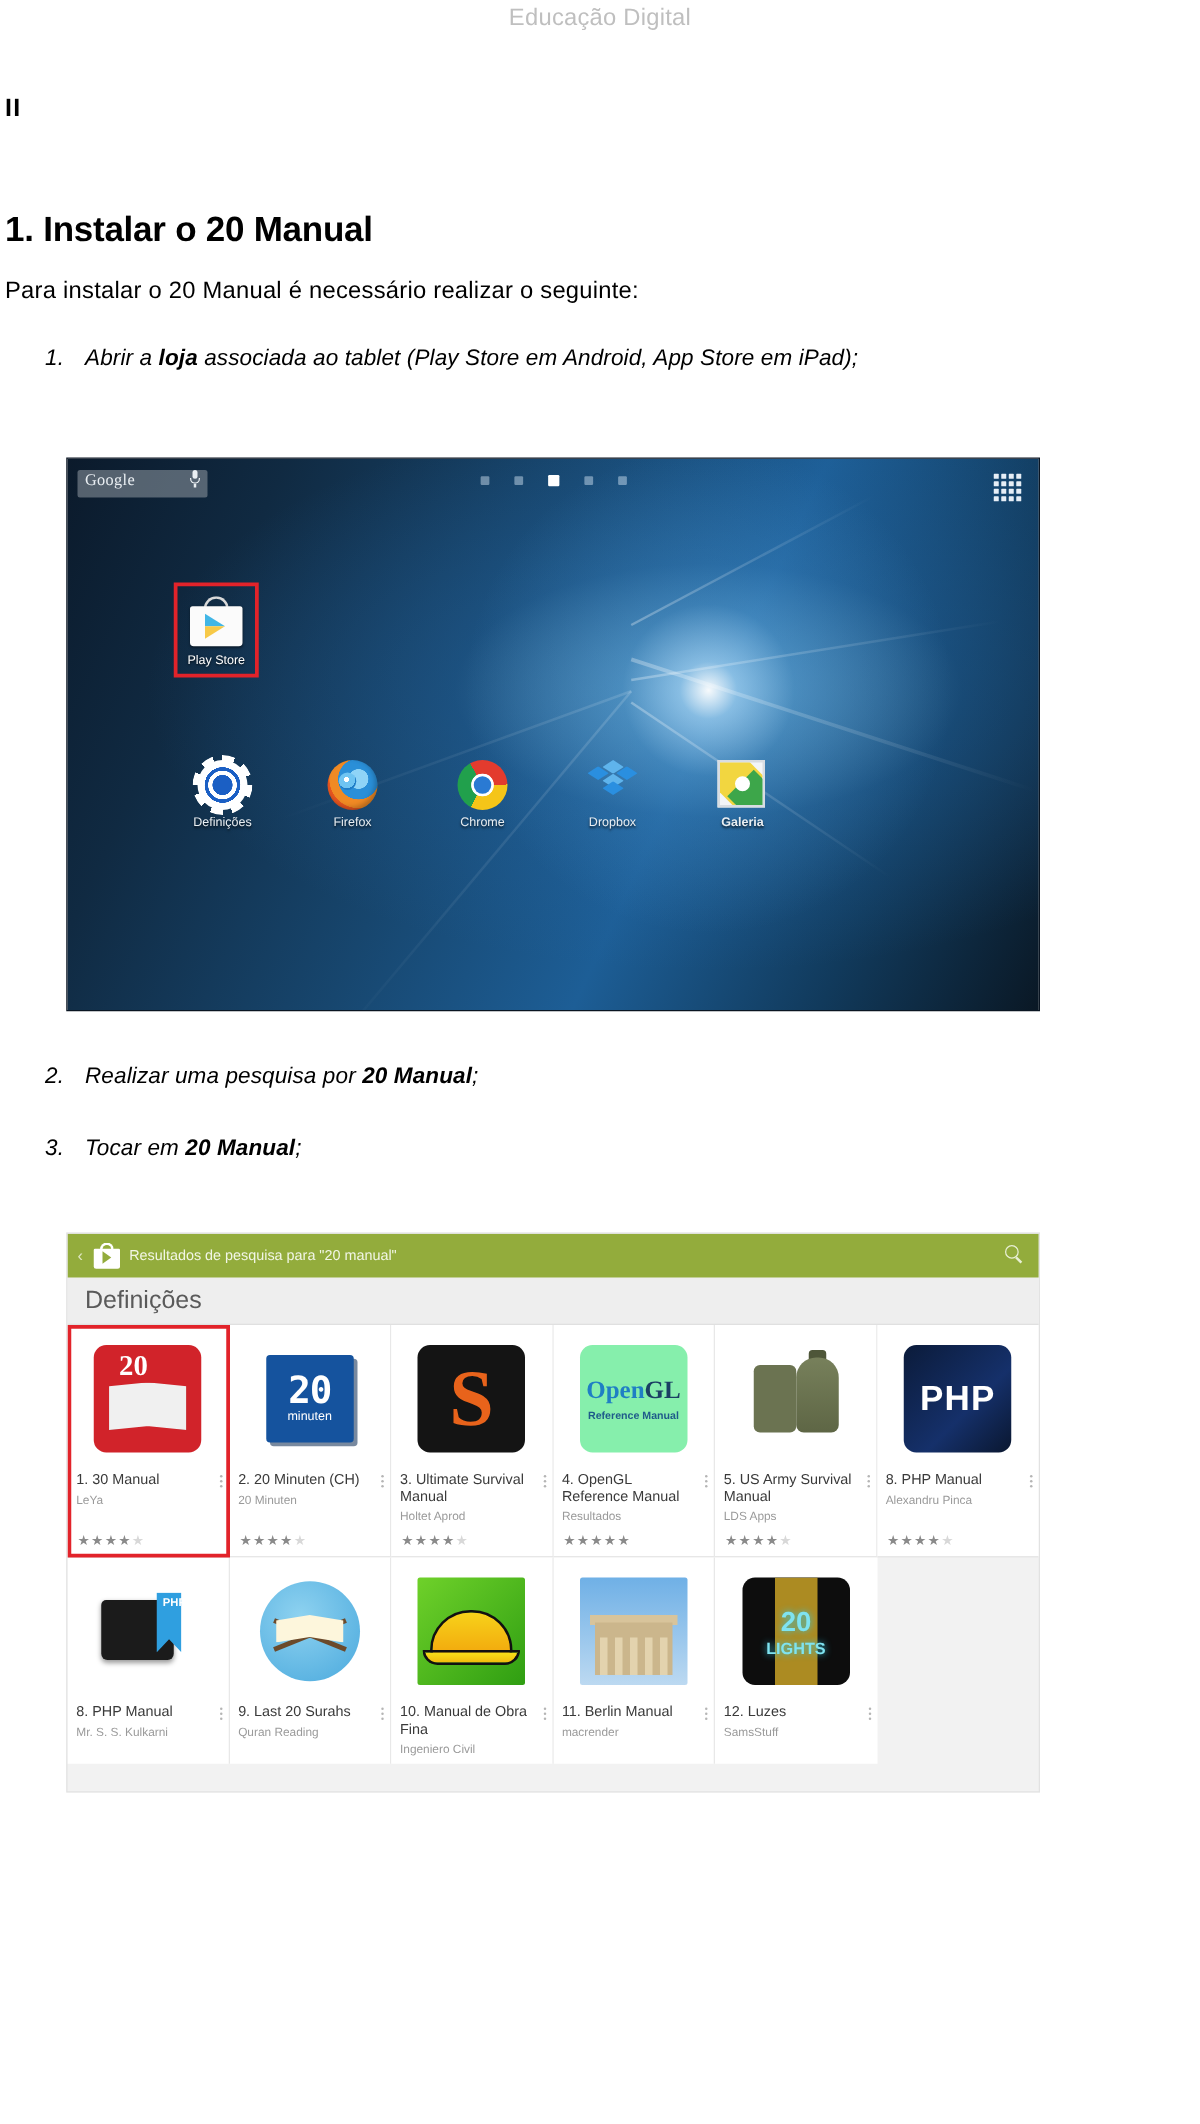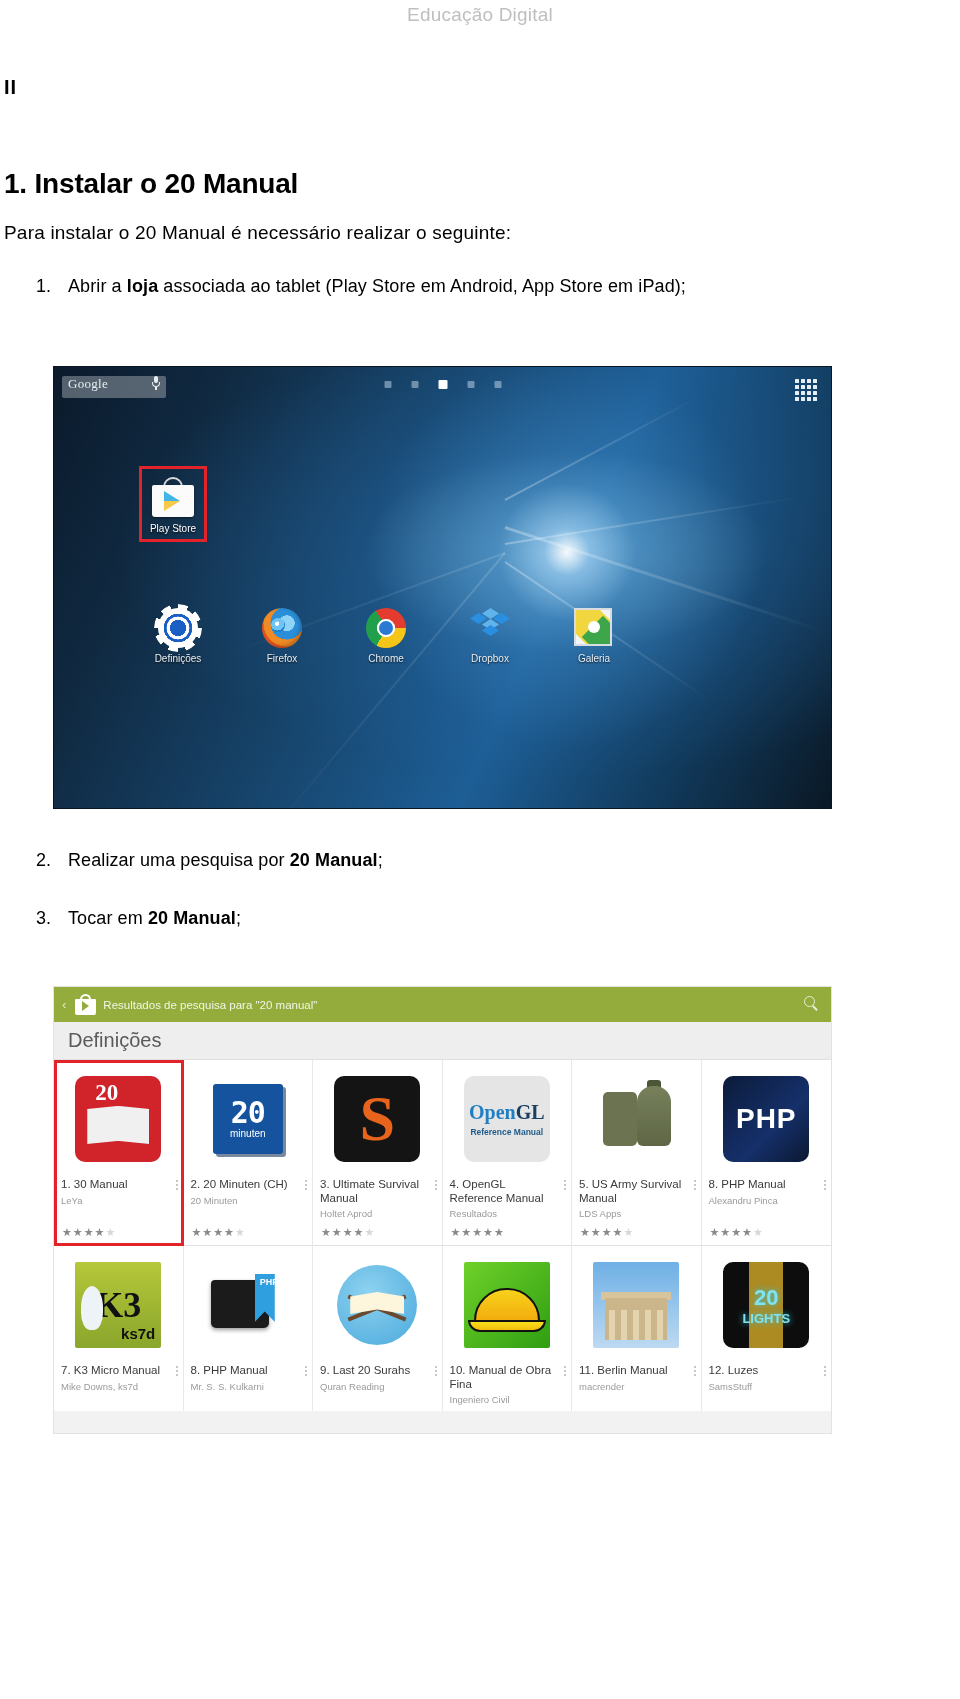--- a/index.html
+++ b/index.html
@@ -35,21 +35,21 @@
   .content { position:absolute; left:0; top:0; width:960px; }
   h1.section-title {
     position:absolute; left:4px; top:168px;
     margin:0; font-size:28px; font-weight:bold; letter-spacing:-.2px;
   }
   .intro {
     position:absolute; left:4px; top:222px;
     font-size:19px; letter-spacing:.2px;
   }
   .step {
-    position:absolute; font-size:18px; letter-spacing:.1px;
+    position:absolute; font-size:18px; letter-spacing:.1px;font-style:italic;
   }
   .step .num { display:inline-block; width:32px; }
   .step b { font-weight:bold; }
   .step-1 { left:36px; top:276px; }
   .step-2 { left:36px; top:850px; }
   .step-3 { left:36px; top:908px; }
 
   
   .android-shot {
     position:absolute;
@@ -239,21 +239,21 @@
 
   .t-20min{ background:#ffffff; }
   .t-20min .sq{ position:absolute; left:8px; top:8px; width:70px;height:70px;background:#15539e; border-radius:3px;
      box-shadow: 3px 3px 0 rgba(10,40,80,.55); display:flex;flex-direction:column;align-items:center;justify-content:center;}
   .t-20min .n{ color:#ffffff; font-size:30px; font-weight:bold; font-family:"DejaVu Sans Mono", monospace; line-height:.9; letter-spacing:-1px;}
   .t-20min .m{ color:#ffffff; font-size:10px; margin-top:2px;}
 
   .t-surv{ background:#141414; }
   .t-surv .s{ color:#e8631b; font-size:64px; font-weight:bold; font-family:"Liberation Serif",serif; line-height:.8;}
 
-  .t-ogl{ background:#e5e5e5; }
+  .t-ogl{ background:#86efac; }
   .t-ogl .o{ color:#1f7fc4; font-size:20px; font-weight:bold; font-family:"Liberation Serif",serif;}
   .t-ogl .gl2{ color:#1b3f63; }
   .t-ogl .ref{ color:#1f5b8a; font-size:8.5px; font-weight:bold; margin-top:3px;}
 
   .t-army{ background:#ffffff; }
   .t-army .c1{ position:absolute; left:10px; top:16px; width:34px;height:54px;background:#6b7351;border-radius:5px;}
   .t-army .c2{ position:absolute; left:44px; top:10px; width:34px;height:60px;
      background:linear-gradient(#77805b,#5e6645); border-radius:16px 16px 6px 6px;}
   .t-army .cap2{ position:absolute; left:54px; top:4px; width:14px;height:10px;background:#4e5639;border-radius:3px;}
 
@@ -403,21 +403,21 @@
           <div class="db">
               <i class="q1"></i>
               <i class="q2"></i>
               <i class="q3"></i>
               <i class="q4"></i>
               <i class="q5"></i>
             </div>
         </div>
         <div class="cap">Dropbox</div>
       </div>
-      <div class="dock-item" style="left:494px;">
+      <div class="dock-item" style="left:494px;font-weight:bold;">
         <div class="glyph">
             <div class="gl">
               <span class="sun"></span>
             </div>
           </div>
         <div class="cap">Galeria</div>
       </div>
     </div>
   </div>
 
@@ -539,36 +539,20 @@
         <div class="ps-name">8. PHP Manual</div>
         <div class="ps-dev">Alexandru Pinca</div>
         <div class="ps-kebab">
             <i></i>
             <i></i>
             <i></i>
           </div>
         <div class="ps-stars"><span class="f">★★★★</span><span class="e">★</span></div>
       </div>
 
-      <div class="ps-card" style="min-height:156px;border-bottom:none;">
-        <div class="ps-thumb">
-          <div class="tile t-k3" style="border-radius:2px;">
-            <span class="bird"></span>
-            <span class="k">K3</span>
-            <span class="ks">ks7d</span>
-          </div>
-        </div>
-        <div class="ps-name">7. K3 Micro Manual</div>
-        <div class="ps-dev">Mike Downs, ks7d</div>
-        <div class="ps-kebab">
-            <i></i>
-            <i></i>
-            <i></i>
-          </div>
-      </div>
 
       <div class="ps-card" style="min-height:156px;border-bottom:none;">
         <div class="ps-thumb">
           <div class="tile t-phpf">
             <span class="fold"></span>
               <span class="rib"></span>
             <span class="rt">PHP</span>
           </div>
         </div>
         <div class="ps-name">8. PHP Manual</div>

